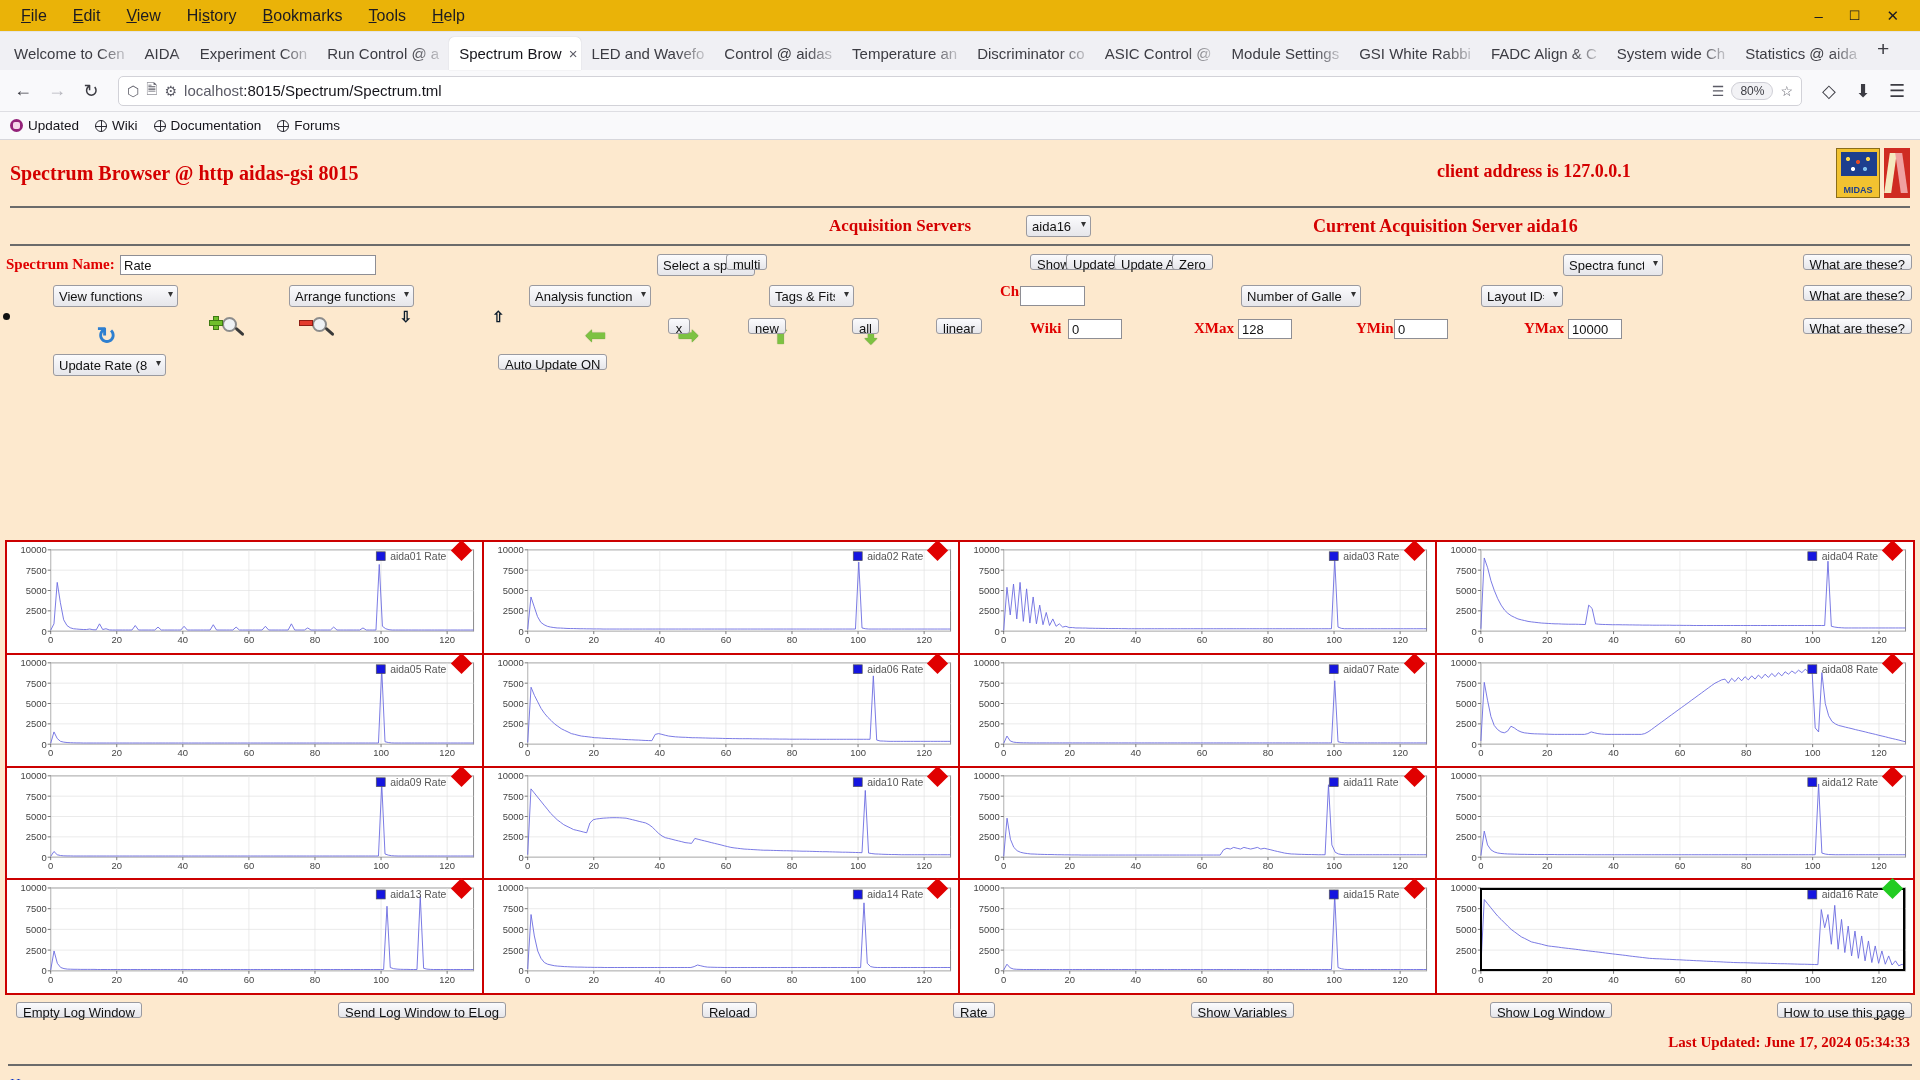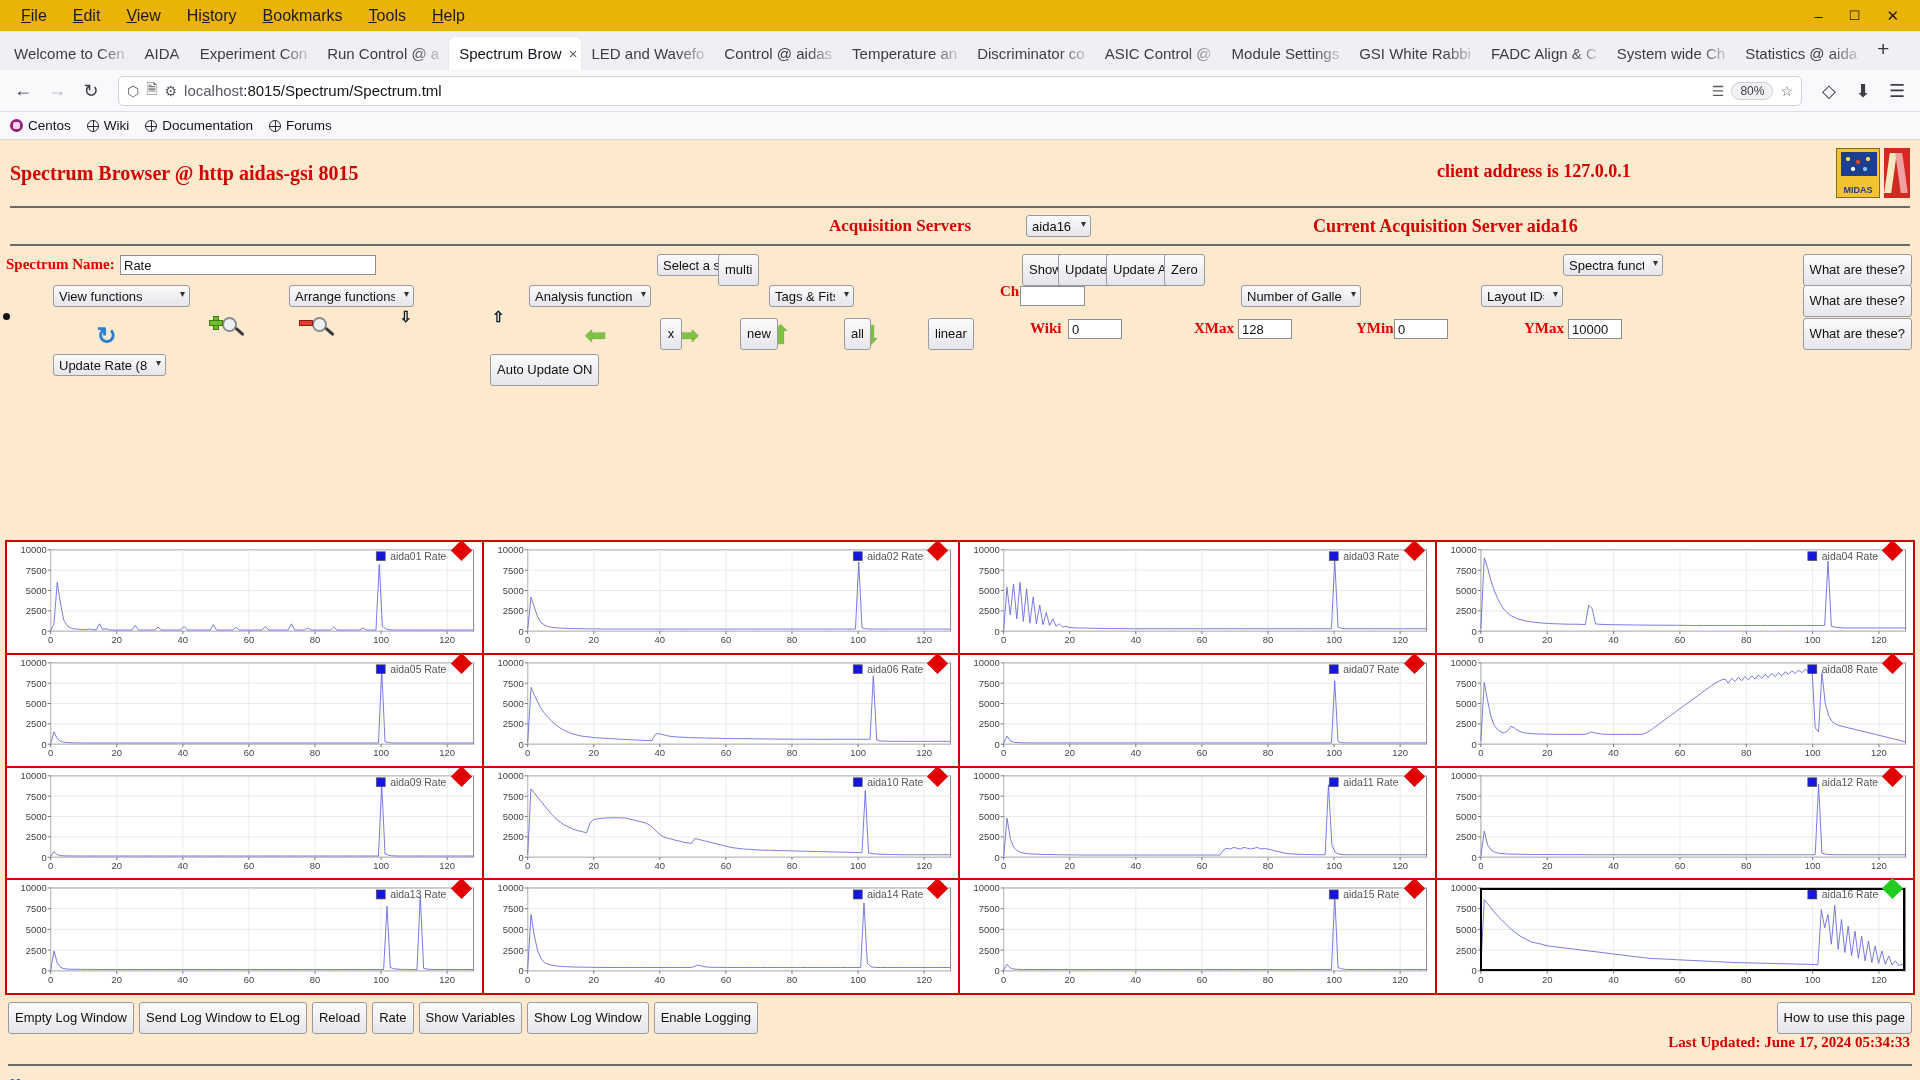--- a/index.html
+++ b/index.html
@@ -164,22 +164,23 @@
   }
   .selwrap { position:relative; display:inline-block;padding-left:47px; }
   .selwrap:after {
     content:"\25BE"; position:absolute; right:5px; top:3px;
     font-size:10px; color:#333; pointer-events:none;
   }
   button, .btn {
     font-family:"Liberation Sans", sans-serif; font-size:13px;
     background:linear-gradient(#fbfbfd,#e6e6ea);
     border:1px solid #9a9aa0; border-radius:3px;
-    padding:2px 6px; color:#111; height:32px; line-height:16px;
+    padding:2px 6px; color:#111; height:16px; line-height:16px;
     cursor:default;
+    margin-left:8px;
   }
   input[type=text] {
     font-family:"Liberation Sans", sans-serif; font-size:13px;
     border:1px solid #8e8e94; background:#fff; height:20px;
     padding:1px 3px; color:#111;
   }
 
   .toolrow { position:relative; height:31px; }
   .toolrow > * { position:absolute; }
 
@@ -247,21 +248,21 @@
   .cell:nth-child(4n) { border-right:none; }
   .cell:nth-child(n+13) { border-bottom:none; }
   .cell .plotwrap { position:absolute; inset:0; }
   .cell .diamond {
     position:absolute; right:13px; top:1px; width:15px; height:15px;
     background:#e00000; transform:rotate(45deg);
   }
   .cell .diamond.green { background:#22cc22; }
 
   .footer { position:absolute; left:0; right:0; top:862px; }
-  .footbtns { display:flex; gap:5px; padding:0 8px; align-items:center; }
+  .footbtns { display:flex; gap:5px; padding:0 8px; align-items:center;justify-content:space-between; }
   .foot-right { position:absolute; right:8px; top:0; }
   .lastupd {
     position:absolute; right:10px; top:32px; font-size:15px; color:#d40000;
     font-family:"Liberation Serif", serif; font-weight:bold;
   }
   .homelink {
     position:absolute; left:10px; top:74px; font-size:15px; color:#0b34c4;
     text-decoration:underline; font-family:"Liberation Serif", serif;
   }
   .footline { position:absolute; left:8px; right:8px; top:62px; border-top:2px solid #6b6b6b; }
@@ -351,21 +352,21 @@
       <span class="uicon">☆</span>
     </div>
     <div class="navbtn">◇</div>
     <div class="navbtn">⬇</div>
     <div class="navbtn">☰</div>
   </div>
 
   <div class="bookmarkbar" id="bookmarkbar">
       <div class="bm">
         <span class="centos-logo"></span>
-        <span>Centos</span>
+        <span>Updated</span>
       </div>
       <div class="bm">
         <span class="globe"></span>
         <span>Wiki</span>
       </div>
       <div class="bm">
         <span class="globe"></span>
         <span>Documentation</span>
       </div>
       <div class="bm">
@@ -407,21 +408,21 @@
     <button style="left:718px; top:2px;">multi</button>
     <button style="left:1022px; top:2px;">Show</button>
     <button style="left:1058px; top:2px;">Update</button>
     <button style="left:1106px; top:2px;">Update All</button>
     <button style="left:1164px; top:2px;">Zero</button>
     <span class="selwrap" style="left:1516px; top:2px;"><select class="selbox" style="width:100px"><option>Spectra functions</option></select></span>
     <button style="right:8px; top:2px; position:absolute;">What are these?</button>
   </div>
 
   <div class="toolrow">
-    <span class="selwrap" style="left:6px; top:2px;"><select class="selbox" style="width:137px"><option>View functions</option></select></span>
+    <span class="selwrap" style="left:6px; top:2px;"><select class="selbox" style="width:125px"><option>View functions</option></select></span>
     <span class="selwrap" style="left:242px; top:2px;"><select class="selbox" style="width:125px"><option>Arrange functions</option></select></span>
     <span class="selwrap" style="left:482px; top:2px;"><select class="selbox" style="width:122px"><option>Analysis functions</option></select></span>
     <span class="selwrap" style="left:722px; top:2px;"><select class="selbox" style="width:85px"><option>Tags &amp; Fits</option></select></span>
     <span class="lbl-red" style="left:958px; top:0;margin-left:42px;">Channel:</span>
     <input type="text" style="left: 1020px; top: 3px; width: 65px;" value="">
     <span class="selwrap" style="left:1194px; top:2px;"><select class="selbox" style="width:120px"><option>Number of Galleries</option></select></span>
     <span class="selwrap" style="left:1434px; top:2px;"><select class="selbox" style="width:82px"><option>Layout ID=1</option></select></span>
     <button style="right:8px; top:2px; position:absolute;">What are these?</button>
   </div>
 

